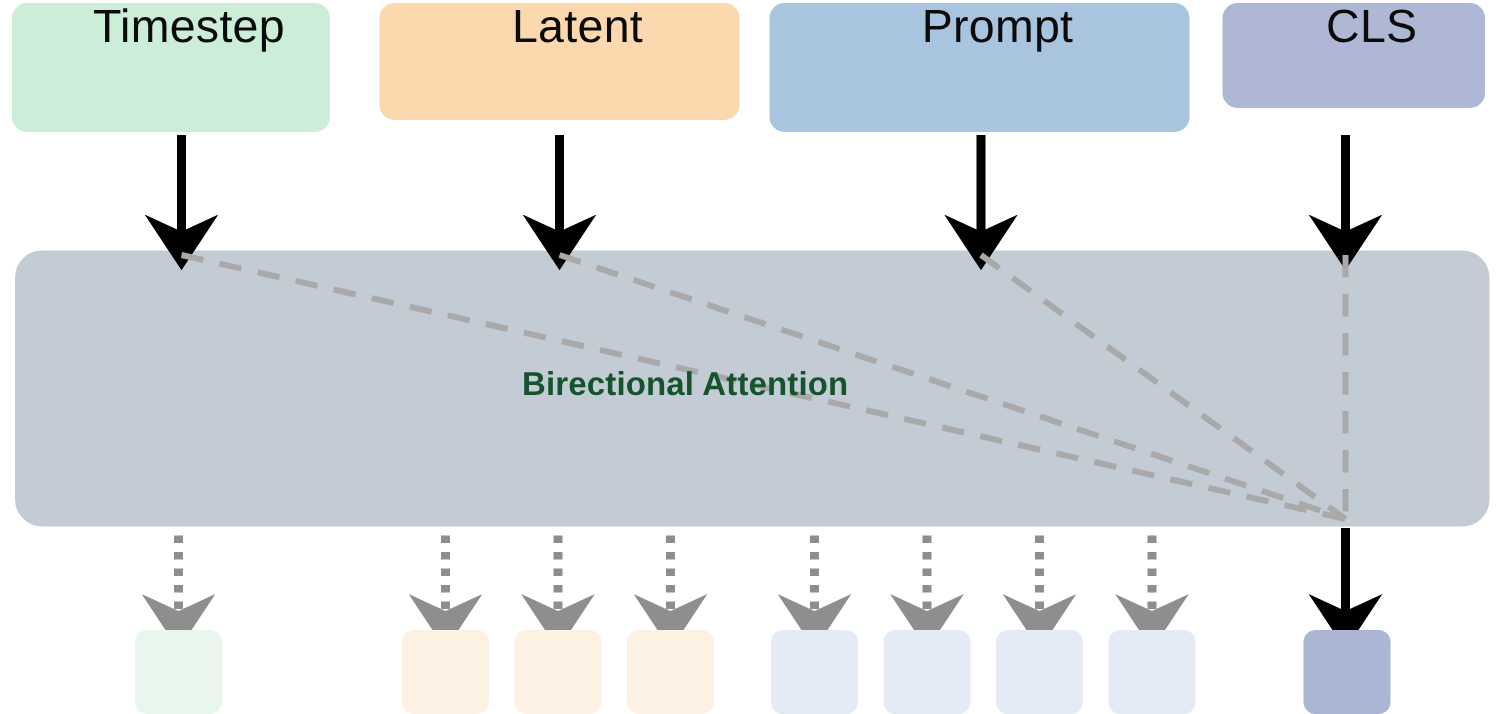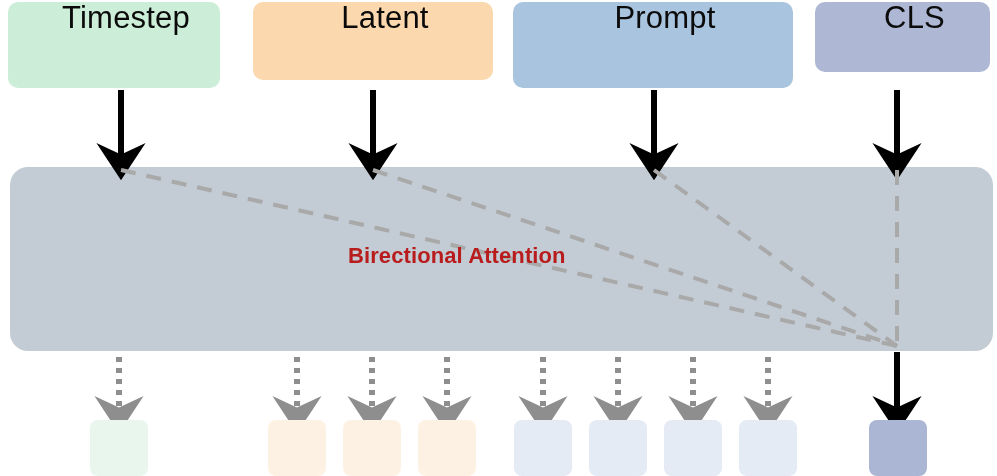--- a/index.html
+++ b/index.html
@@ -50,21 +50,21 @@
     height: 184px;
     border-radius: 18px;
     background: #c3ccd4;
   }
   #attention-title {
     position: absolute;
     left: 348px;
     top: 243px;
     font-size: 22px;
     font-weight: bold;
-    color: #b91c1c;
+    color: #14532d;
     letter-spacing: 0.1px;
     white-space: nowrap;
     z-index: 4;
   }
   #router-label {
     position: absolute;
     left: 26px;
     top: 300px;
     font-size: 29px;
     color: #0b0b0b;

